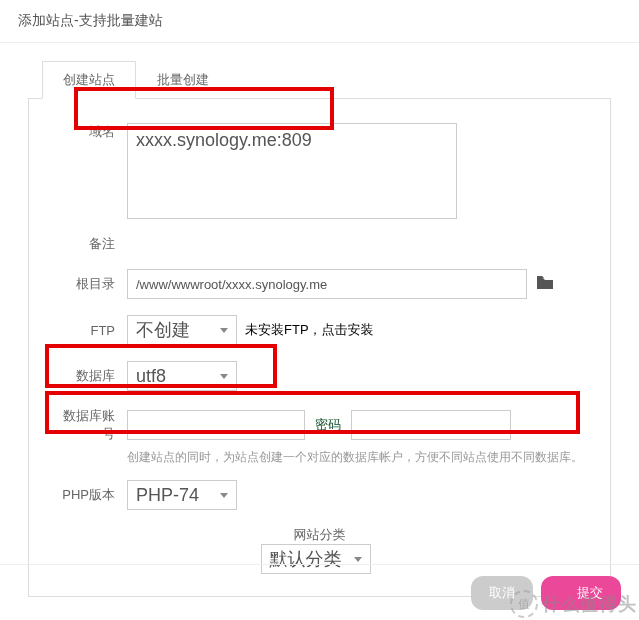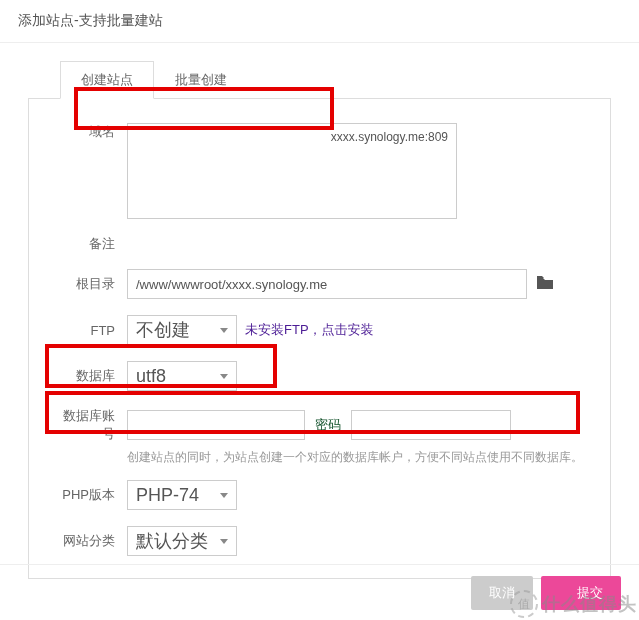--- a/index.html
+++ b/index.html
@@ -20,21 +20,21 @@
     padding: 12px 18px;
     font-size: 14px;
     color: #555;
     border-bottom: 1px solid #eee;
   }
   .content {
     padding: 18px 28px 10px 28px;
   }
   .tabs {
     display: flex;
-    margin-left: 32px;
+    margin-left: 14px;
   }
   .tab {
     padding: 9px 20px;
     font-size: 13px;
     color: #666;
     cursor: pointer;
     border: 1px solid transparent;
   }
   .tab.active {
     border: 1px solid #ddd;
@@ -62,25 +62,24 @@
     padding-right: 12px;
     color: #666;
     font-size: 13px;
     flex-shrink: 0;
   }
   .textarea {
     width: 330px;
     height: 96px;
     border: 1px solid #ccc;
     padding: 6px 8px;
-    font-size: 12px;
+    font-size: 18px;
     font-family: inherit;
     resize: none;
     color: #555;
-    text-align: right;
   }
   .input {
     height: 30px;
     border: 1px solid #ccc;
     padding: 0 8px;
     font-size: 13px;
     color: #555;
     font-family: inherit;
   }
   .input-full { width: 418px; }
@@ -102,21 +101,21 @@
   .select .caret {
     width: 0; height: 0;
     border-left: 4px solid transparent;
     border-right: 4px solid transparent;
     border-top: 5px solid #888;
   }
   .folder-icon {
     margin-left: 10px;
     color: #666;
   }
-  .green-text { color: #4c1d95; }
+  .green-text { color: #000000; }
   .helper {
     margin-left: 76px;
     color: #999;
     font-size: 12px;
     margin-top: -10px;
     margin-bottom: 14px;
   }
   .db-user-row .label2 {
     padding: 0 10px;
     color: #14532d;
@@ -143,21 +142,21 @@
     display: flex;
     justify-content: flex-end;
     align-items: center;
     padding-right: 18px;
     gap: 8px;
   }
   .btn {
     height: 34px;
     padding: 0 18px;
     border: none;
-    border-radius: 2px;
+    border-radius: 12px;
     font-size: 13px;
     cursor: pointer;
     color: #fff;
   }
   .btn-cancel { background: #ccc; }
   .btn-submit { background: #ec4899; padding-left: 36px; }
   
   .watermark {
     position: absolute;
     right: 2px;
@@ -246,21 +245,21 @@
       <div class="helper">创建站点的同时，为站点创建一个对应的数据库帐户，方便不同站点使用不同数据库。</div>
 
       <div class="row">
         <div class="label">PHP版本</div>
         <div class="select">
           <span>PHP-74</span>
           <span class="caret"></span>
         </div>
       </div>
 
-      <div class="row" style="margin-bottom:4px;">
+      <div class="row" style="margin-bottom:4px;flex-direction:column;">
         <div class="label">网站分类</div>
         <div class="select">
           <span>默认分类</span>
           <span class="caret"></span>
         </div>
       </div>
 
     </div>
   </div>
 

